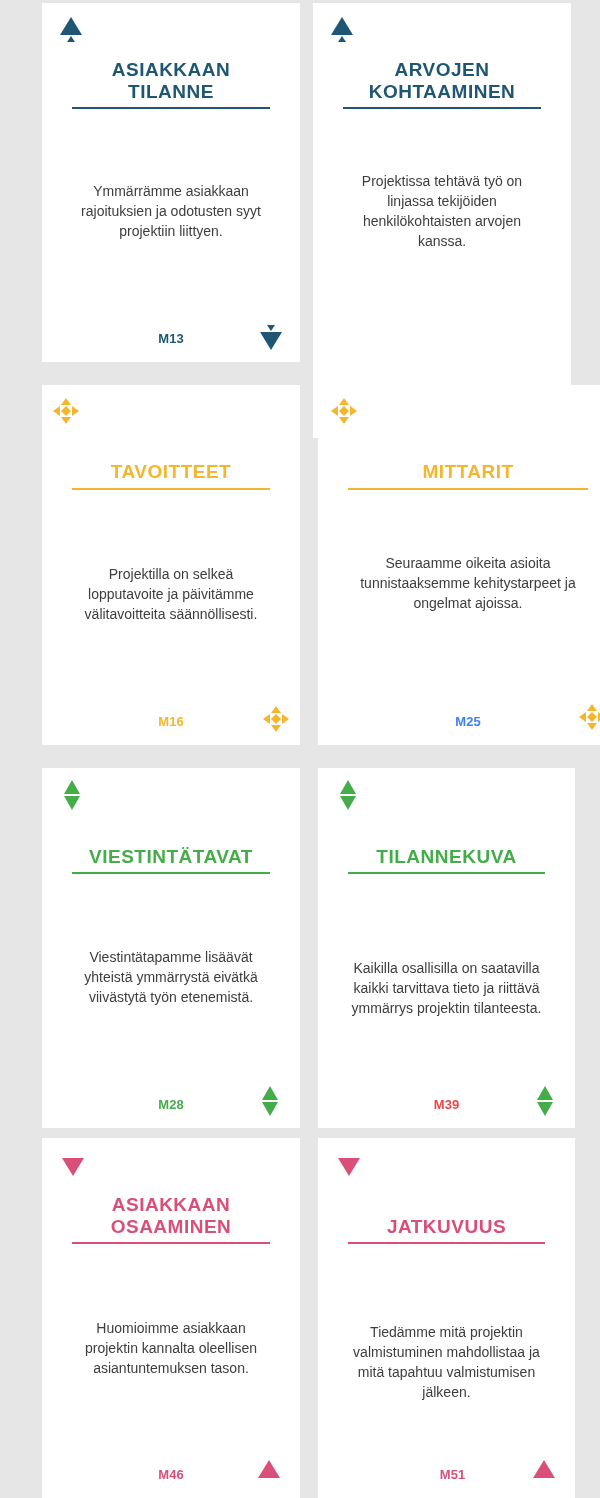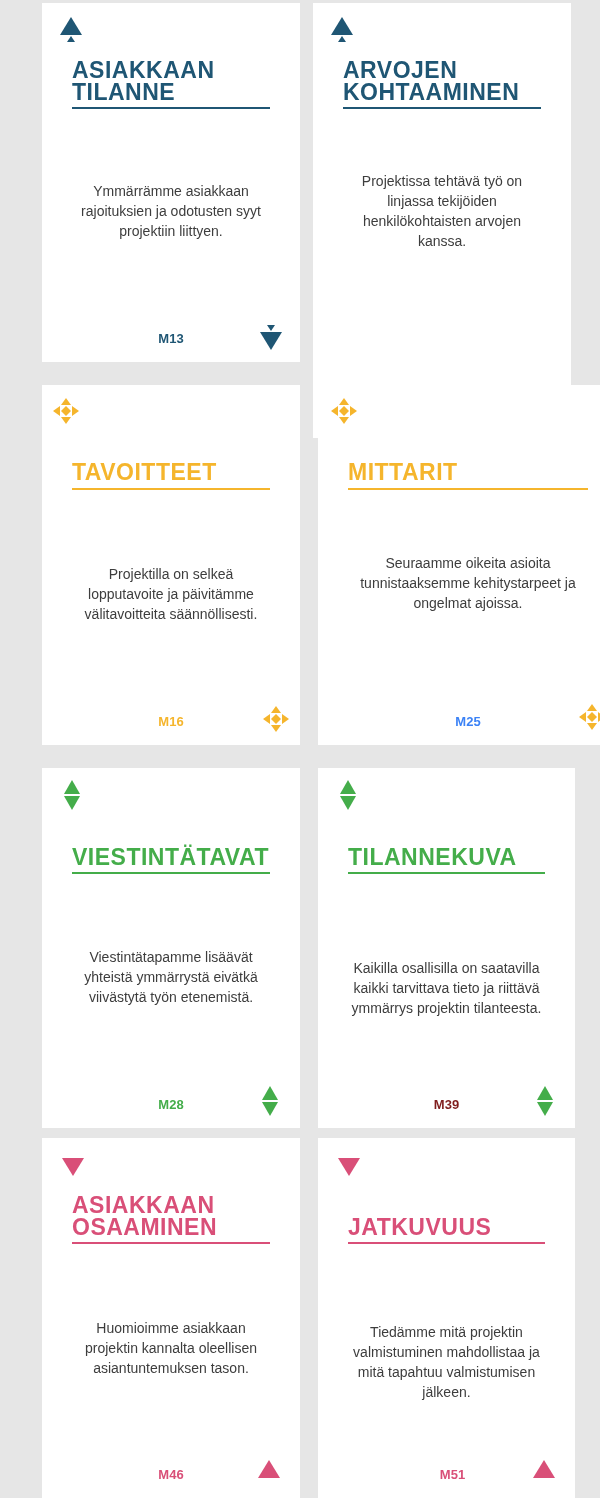--- a/index.html
+++ b/index.html
@@ -11,23 +11,23 @@
   }
   .card {
     position: absolute;
     background: #ffffff;
     box-sizing: border-box;
   }
   .suit-top { position: absolute; left: 18px; top: 14px; width: 22px; height: 24px; }
   .suit-bottom { position: absolute; right: 18px; bottom: 14px; width: 22px; height: 24px; }
   .title {
     position: absolute; left: 30px; right: 30px;
-    text-align: left;
+    text-align: center;
     font-weight: bold;
-    font-size: 23px;
+    font-size: 19px;
     line-height: 22px;
     letter-spacing: 0.5px;
     text-transform: uppercase;
   }
   .rule {
     position: absolute; left: 30px; right: 30px; height: 2px;
   }
   .desc {
     position: absolute; left: 28px; right: 28px;
     text-align: center;
@@ -169,21 +169,21 @@
     <svg width="16" height="30" viewBox="0 0 16 30">
         <polygon points="8,0 16,14 0,14" fill="#44ad4a"></polygon>
         <polygon points="8,30 16,16 0,16" fill="#44ad4a"></polygon>
       </svg>
   </div>
   <div class="title" style="top:78px; color:#44ad4a;">
     <div>TILANNEKUVA</div>
   </div>
   <div class="rule" style="top:104px; background:#44ad4a;"></div>
   <div class="desc" style="top:190px;">Kaikilla osallisilla on saatavilla kaikki tarvittava tieto ja riittävä ymmärrys projektin tilanteesta.</div>
-  <div class="code" style="color:#7f1d1d;">M39</div>
+  <div class="code" style="color:#ef4444;">M39</div>
   <div class="suit-bottom" style="right:22px; bottom:12px; width:16px; height:30px;">
     <svg width="16" height="30" viewBox="0 0 16 30">
         <polygon points="8,0 16,14 0,14" fill="#44ad4a"></polygon>
         <polygon points="8,30 16,16 0,16" fill="#44ad4a"></polygon>
       </svg>
   </div>
 </div>
 
 <div class="card" style="left:42px; top:1138px; width:258px; height:360px;">
   <div class="suit-top" style="left:20px; top:20px; width:22px; height:18px;">

